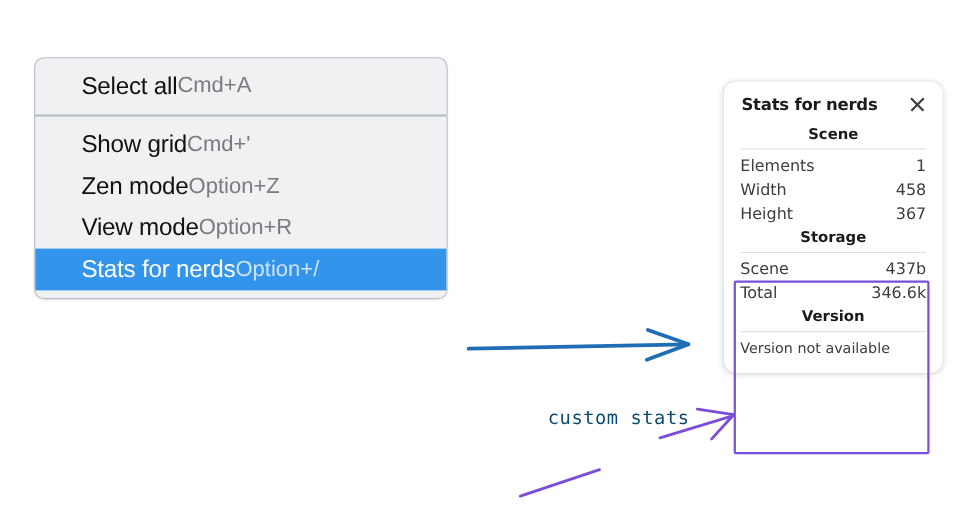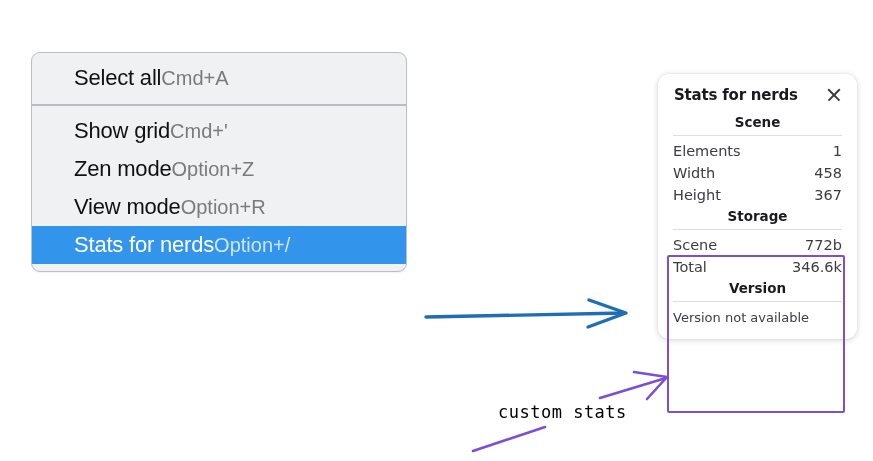--- a/index.html
+++ b/index.html
@@ -153,24 +153,24 @@
     position: absolute;
     left: 0;
     top: 0;
     width: 873px;
     height: 461px;
     pointer-events: none;
   }
   .annot-text {
     position: absolute;
     left: 498px;
-    top: 402px;
+    top: 370px;
     font-family: "DejaVu Sans Mono", monospace;
     font-size: 17px;
-    color: #000000;
+    color: #0c4a6e;
     letter-spacing: 0.5px;
     white-space: nowrap;
   }
 </style>
 </head>
 <body>
 
 <div class="context-menu">
 
   <div class="menu-group">
@@ -225,21 +225,21 @@
         <span class="sp-key">Height</span>
         <span class="sp-val">367</span>
       </div>
     </div>
 
     <div class="sp-section">
       <div class="sp-section-title">Storage</div>
       <div class="sp-divider"></div>
       <div class="sp-row">
         <span class="sp-key">Scene</span>
-        <span class="sp-val">772b</span>
+        <span class="sp-val">437b</span>
       </div>
       <div class="sp-row">
         <span class="sp-key">Total</span>
         <span class="sp-val">346.6k</span>
       </div>
     </div>
 
     <div class="sp-section">
       <div class="sp-section-title">Version</div>
       <div class="sp-divider"></div>

